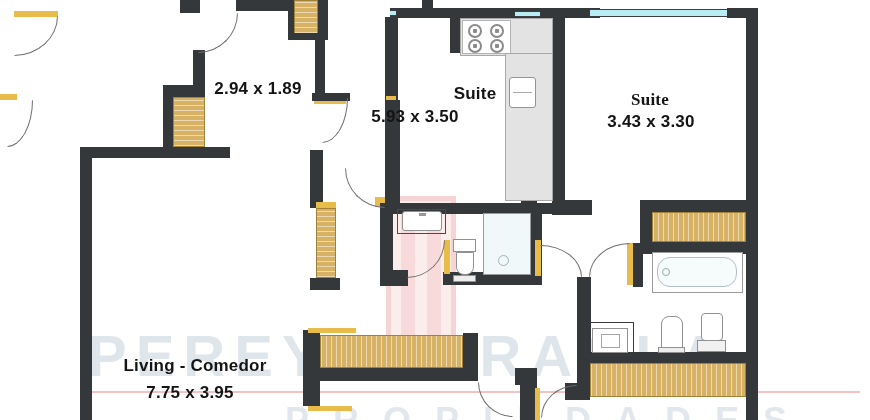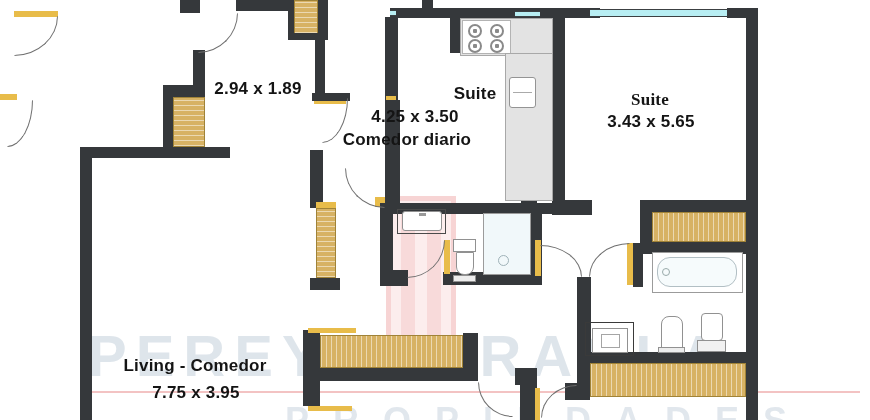--- a/index.html
+++ b/index.html
@@ -155,20 +155,19 @@
   <div class="fix" style="left:592px;top:328px;width:36px;height:25px;">
     <div style="position:absolute;left:8px;top:5px;width:19px;height:14px;border:1px solid #a5a5a5;box-sizing:border-box;"></div>
   </div>
   <div class="fix" style="left:661px;top:316px;width:22px;height:34px;border-radius:8px 8px 3px 3px;"></div>
   <div class="fix" style="left:658px;top:347px;width:27px;height:6px;background:#ededed;"></div>
   <div class="fix" style="left:701px;top:313px;width:22px;height:28px;border-radius:4px;"></div>
   <div class="fix" style="left:697px;top:340px;width:29px;height:12px;background:#f1f1f1;"></div>
 
   <div class="label" style="left:211px;top:79px;width:94px;">2.94 x 1.89</div>
   <div class="label" style="left:441px;top:84px;width:68px;">Suite</div>
-  <div class="label" style="left:367px;top:107px;width:96px;">4.25 x 3.50</div>
-  <div class="label" style="left:337px;top:130px;width:140px;">Comedor diario</div>
+  <div class="label" style="left:367px;top:107px;width:96px;">5.93 x 3.50</div>
   <div class="label" style="left:622px;top:90px;width:56px;font-family:Liberation Serif, serif;">Suite</div>
-  <div class="label" style="left:605px;top:112px;width:92px;">3.43 x 5.65</div>
+  <div class="label" style="left:605px;top:112px;width:92px;">3.43 x 3.30</div>
   <div class="label" style="left:114px;top:356px;width:162px;">Living - Comedor</div>
-  <div class="label" style="left:140px;top:383px;width:112px;">7.75 x 3.95</div>
+  <div class="label" style="left:134px;top:383px;width:112px;">7.75 x 3.95</div>
 
 </div>
 
 </body></html>

